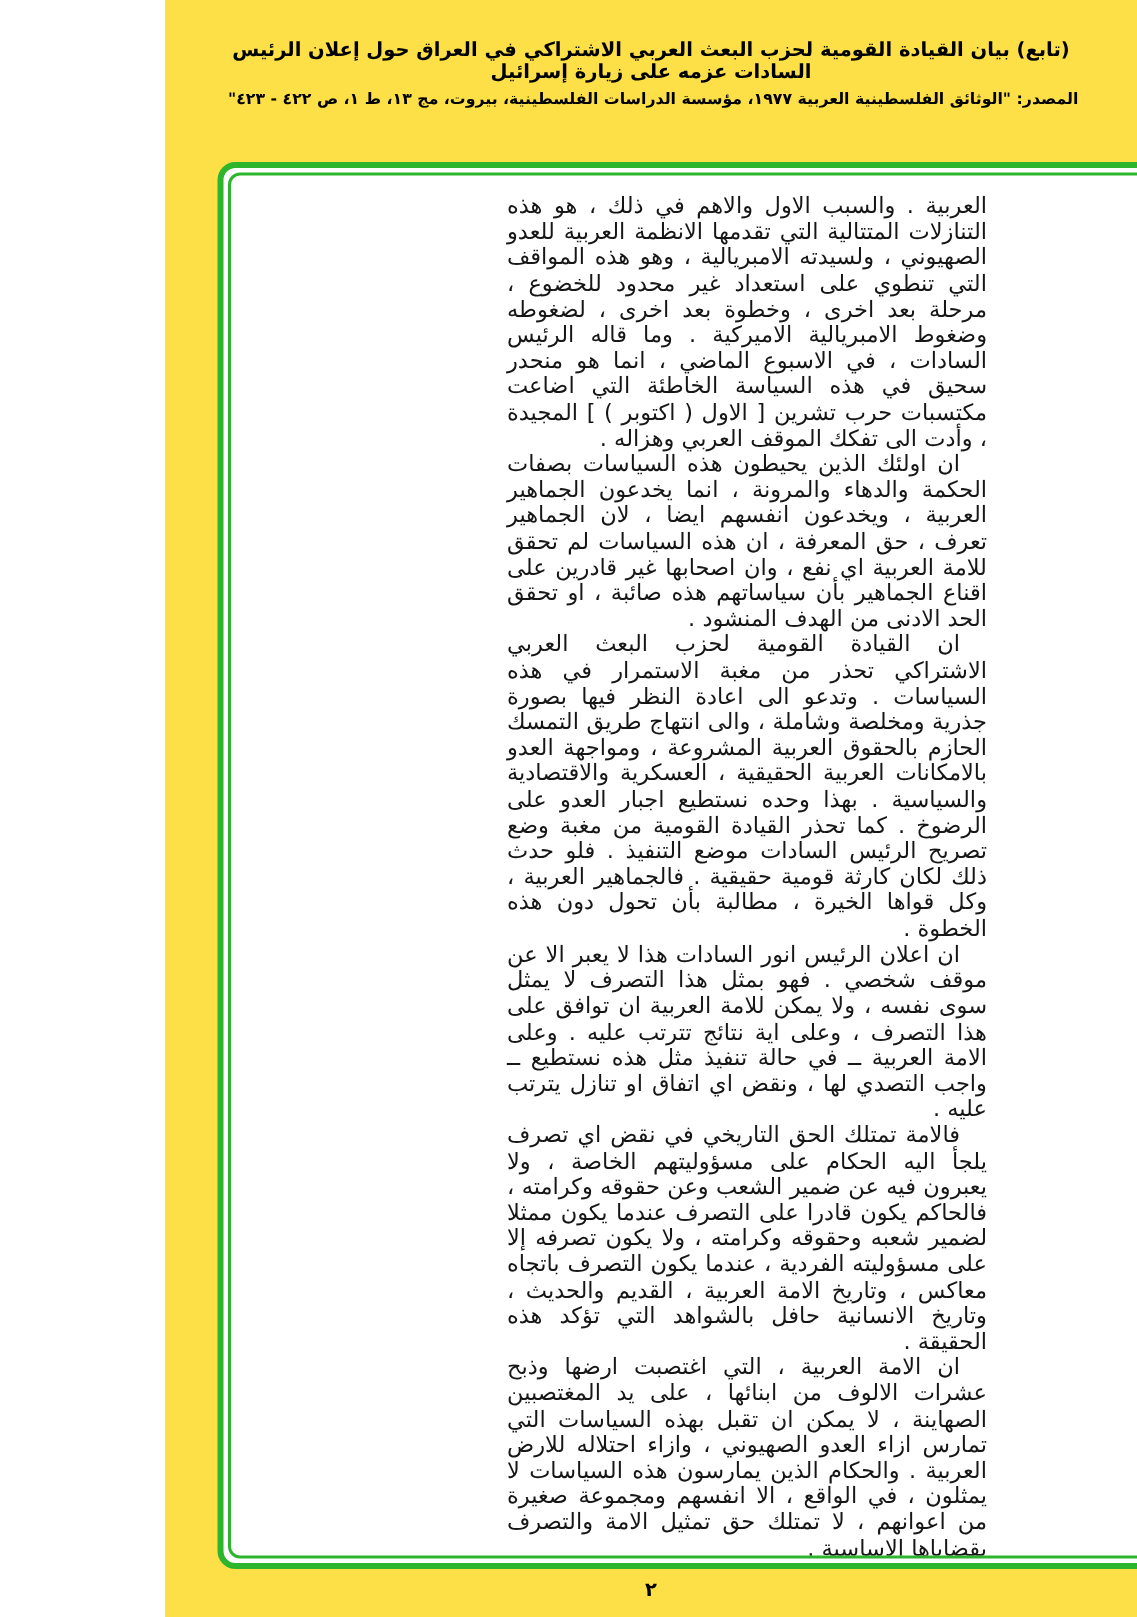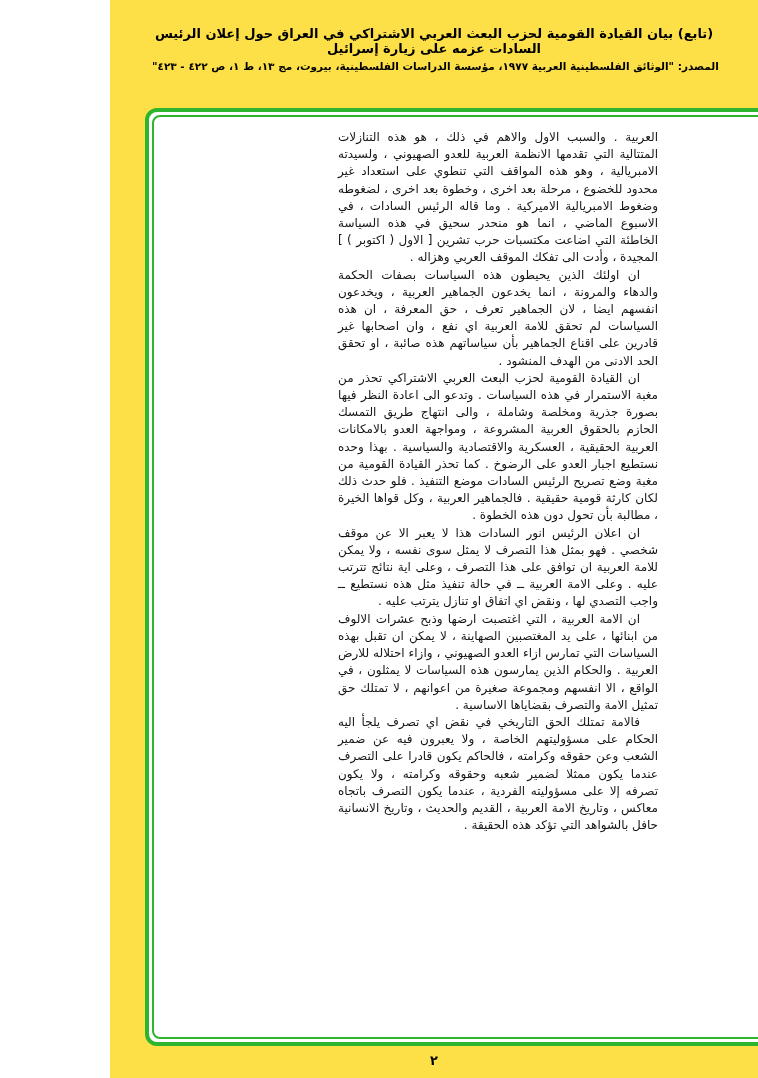--- a/index.html
+++ b/index.html
@@ -61,21 +61,21 @@
     background: #ffffff;
   }
   .doc-body {
     position: absolute;
     top: 12px;
     right: 170px;
     width: 320px;
     direction: rtl;
     text-align: justify;
     text-justify: inter-word;
-    font-size: 12px;
+    font-size: 15px;
     line-height: 17.2px;
     color: #161616;
   }
   .doc-body p {
     margin: 0;
   }
   .doc-body p + p {
     text-indent: 18px;
   }
   .page-number {
@@ -103,22 +103,22 @@
       <div class="doc-body">
 
           <p>العربية . والسبب الاول والاهم في ذلك ، هو هذه التنازلات المتتالية التي تقدمها الانظمة العربية للعدو الصهيوني ، ولسيدته الامبريالية ، وهو هذه المواقف التي تنطوي على استعداد غير محدود للخضوع ، مرحلة بعد اخرى ، وخطوة بعد اخرى ، لضغوطه وضغوط الامبريالية الاميركية . وما قاله الرئيس السادات ، في الاسبوع الماضي ، انما هو منحدر سحيق في هذه السياسة الخاطئة التي اضاعت مكتسبات حرب تشرين [ الاول ( اكتوبر ) ] المجيدة ، وأدت الى تفكك الموقف العربي وهزاله .</p>
 
           <p>ان اولئك الذين يحيطون هذه السياسات بصفات الحكمة والدهاء والمرونة ، انما يخدعون الجماهير العربية ، ويخدعون انفسهم ايضا ، لان الجماهير تعرف ، حق المعرفة ، ان هذه السياسات لم تحقق للامة العربية اي نفع ، وان اصحابها غير قادرين على اقناع الجماهير بأن سياساتهم هذه صائبة ، او تحقق الحد الادنى من الهدف المنشود .</p>
 
           <p>ان القيادة القومية لحزب البعث العربي الاشتراكي تحذر من مغبة الاستمرار في هذه السياسات . وتدعو الى اعادة النظر فيها بصورة جذرية ومخلصة وشاملة ، والى انتهاج طريق التمسك الحازم بالحقوق العربية المشروعة ، ومواجهة العدو بالامكانات العربية الحقيقية ، العسكرية والاقتصادية والسياسية . بهذا وحده نستطيع اجبار العدو على الرضوخ . كما تحذر القيادة القومية من مغبة وضع تصريح الرئيس السادات موضع التنفيذ . فلو حدث ذلك لكان كارثة قومية حقيقية . فالجماهير العربية ، وكل قواها الخيرة ، مطالبة بأن تحول دون هذه الخطوة .</p>
 
           <p>ان اعلان الرئيس انور السادات هذا لا يعبر الا عن موقف شخصي . فهو بمثل هذا التصرف لا يمثل سوى نفسه ، ولا يمكن للامة العربية ان توافق على هذا التصرف ، وعلى اية نتائج تترتب عليه . وعلى الامة العربية ــ في حالة تنفيذ مثل هذه نستطيع ــ واجب التصدي لها ، ونقض اي اتفاق او تنازل يترتب عليه .</p>
 
+          <p>فالامة تمتلك الحق التاريخي في نقض اي تصرف يلجأ اليه الحكام على مسؤوليتهم الخاصة ، ولا يعبرون فيه عن ضمير الشعب وعن حقوقه وكرامته ، فالحاكم يكون قادرا على التصرف عندما يكون ممثلا لضمير شعبه وحقوقه وكرامته ، ولا يكون تصرفه إلا على مسؤوليته الفردية ، عندما يكون التصرف باتجاه معاكس ، وتاريخ الامة العربية ، القديم والحديث ، وتاريخ الانسانية حافل بالشواهد التي تؤكد هذه الحقيقة .</p>
+
           <p>ان الامة العربية ، التي اغتصبت ارضها وذبح عشرات الالوف من ابنائها ، على يد المغتصبين الصهاينة ، لا يمكن ان تقبل بهذه السياسات التي تمارس ازاء العدو الصهيوني ، وازاء احتلاله للارض العربية . والحكام الذين يمارسون هذه السياسات لا يمثلون ، في الواقع ، الا انفسهم ومجموعة صغيرة من اعوانهم ، لا تمتلك حق تمثيل الامة والتصرف بقضاياها الاساسية .</p>
-
-          <p>فالامة تمتلك الحق التاريخي في نقض اي تصرف يلجأ اليه الحكام على مسؤوليتهم الخاصة ، ولا يعبرون فيه عن ضمير الشعب وعن حقوقه وكرامته ، فالحاكم يكون قادرا على التصرف عندما يكون ممثلا لضمير شعبه وحقوقه وكرامته ، ولا يكون تصرفه إلا على مسؤوليته الفردية ، عندما يكون التصرف باتجاه معاكس ، وتاريخ الامة العربية ، القديم والحديث ، وتاريخ الانسانية حافل بالشواهد التي تؤكد هذه الحقيقة .</p>
         </div>
     </div>
   </div>
 
   <div class="page-number">٢</div>
 
 </div>
 
 </body></html>

